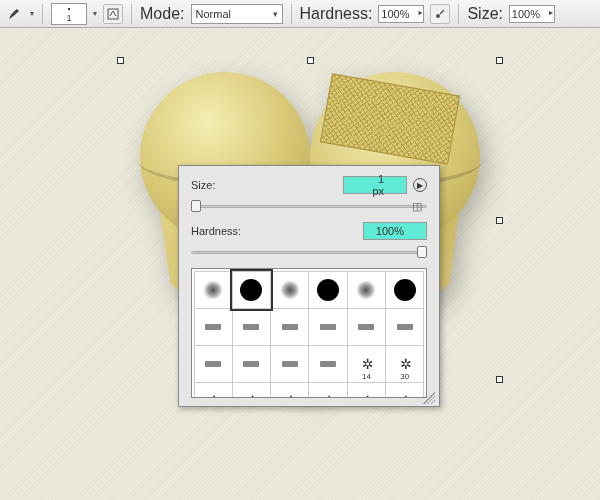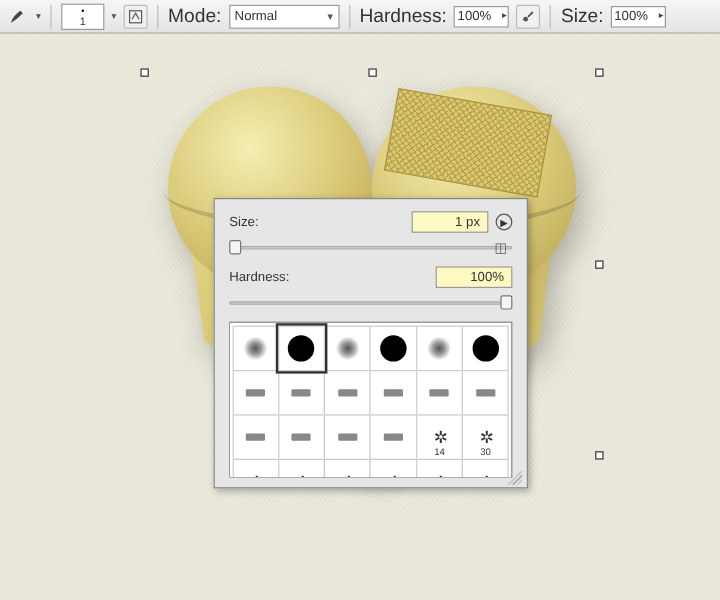--- a/index.html
+++ b/index.html
@@ -151,23 +151,23 @@
     z-index: 10;
     padding: 10px 12px 8px;
   }
   .panel .row {
     display: flex; align-items: center; justify-content: space-between;
     margin-bottom: 4px;
   }
   .panel .field {
     width: 64px; height: 18px;
     border: 1px solid #999;
-    background: #fef9c3;
+    background: #5eead4;
     text-align: right;
-    padding: 0 6px;
+    padding: 0 22px;
     font-size: 11px;
     display: flex; align-items: center; justify-content: flex-end;
   }
   .panel .play {
     width: 14px; height: 14px;
     border: 1px solid #555; border-radius: 50%;
     display: flex; align-items: center; justify-content: center;
     font-size: 8px; margin-left: 6px;
   }
   .slider {

